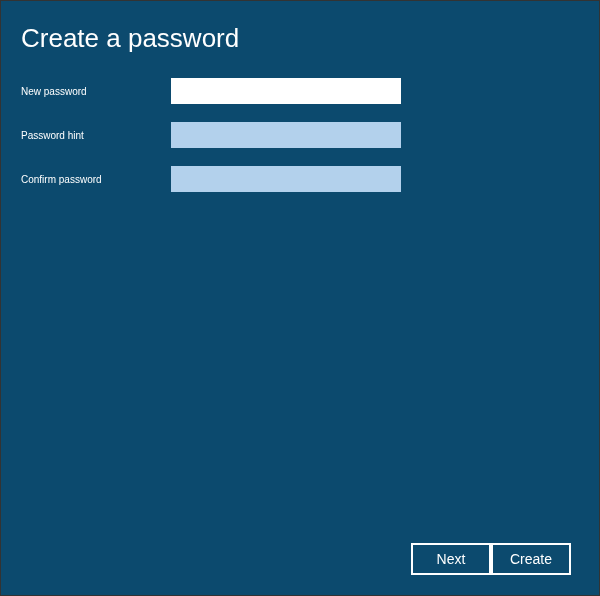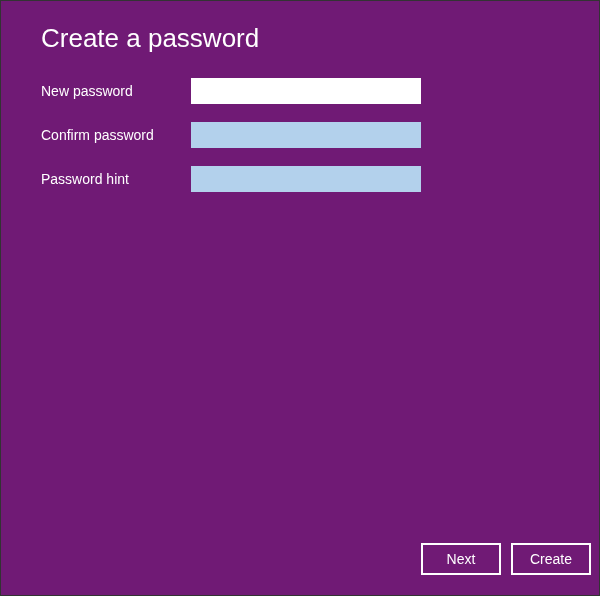--- a/index.html
+++ b/index.html
@@ -9,39 +9,39 @@
     }
     body {
       width: 600px;
       height: 596px;
       font-family: "Segoe UI", Arial, sans-serif;
       overflow: hidden;
     }
     .dialog {
       width: 100%;
       height: 100%;
-      background: #701a75;
+      background: #0c4a6e;
       border: 1px solid #333;
       position: relative;
-      padding: 22px 40px;
+      padding: 22px 20px;
       color: #ffffff;
     }
     .title {
       font-size: 26px;
       font-weight: 300;
       margin-bottom: 24px;
     }
     .form-row {
       display: flex;
       align-items: center;
       margin-bottom: 18px;
     }
     .label {
       width: 150px;
-      font-size: 14px;
+      font-size: 10px;
       font-weight: 400;
       flex-shrink: 0;
     }
     .field {
       width: 230px;
       height: 26px;
       border: none;
       padding: 2px 6px;
       font-size: 14px;
       font-family: inherit;
@@ -50,23 +50,22 @@
     .field.active {
       background: #ffffff;
       color: #000;
     }
     .field.inactive {
       background: #b3d1ec;
     }
     .button-bar {
       position: absolute;
       bottom: 20px;
-      right: 8px;
+      right: 28px;
       display: flex;
-      gap: 10px;
     }
     .btn {
       min-width: 80px;
       height: 32px;
       background: transparent;
       border: 2px solid #ffffff;
       color: #ffffff;
       font-size: 14px;
       font-family: inherit;
       cursor: pointer;
@@ -78,26 +77,26 @@
 
 <div class="dialog">
   <h1 class="title">Create a password</h1>
 
   <div class="form-row">
     <span class="label">New password</span>
     <input type="password" class="field active" autofocus="" value="" style="">
   </div>
 
   <div class="form-row">
-    <span class="label">Confirm password</span>
-    <input type="password" class="field inactive" value="" style="">
+    <span class="label">Password hint</span>
+    <input type="text" class="field inactive" value="" style="">
   </div>
 
   <div class="form-row">
-    <span class="label">Password hint</span>
-    <input type="text" class="field inactive" value="" style="">
+    <span class="label">Confirm password</span>
+    <input type="password" class="field inactive" value="" style="">
   </div>
 
   <div class="button-bar">
     <button class="btn">Next</button>
     <button class="btn">Create</button>
   </div>
 </div>
 
 </body></html>

